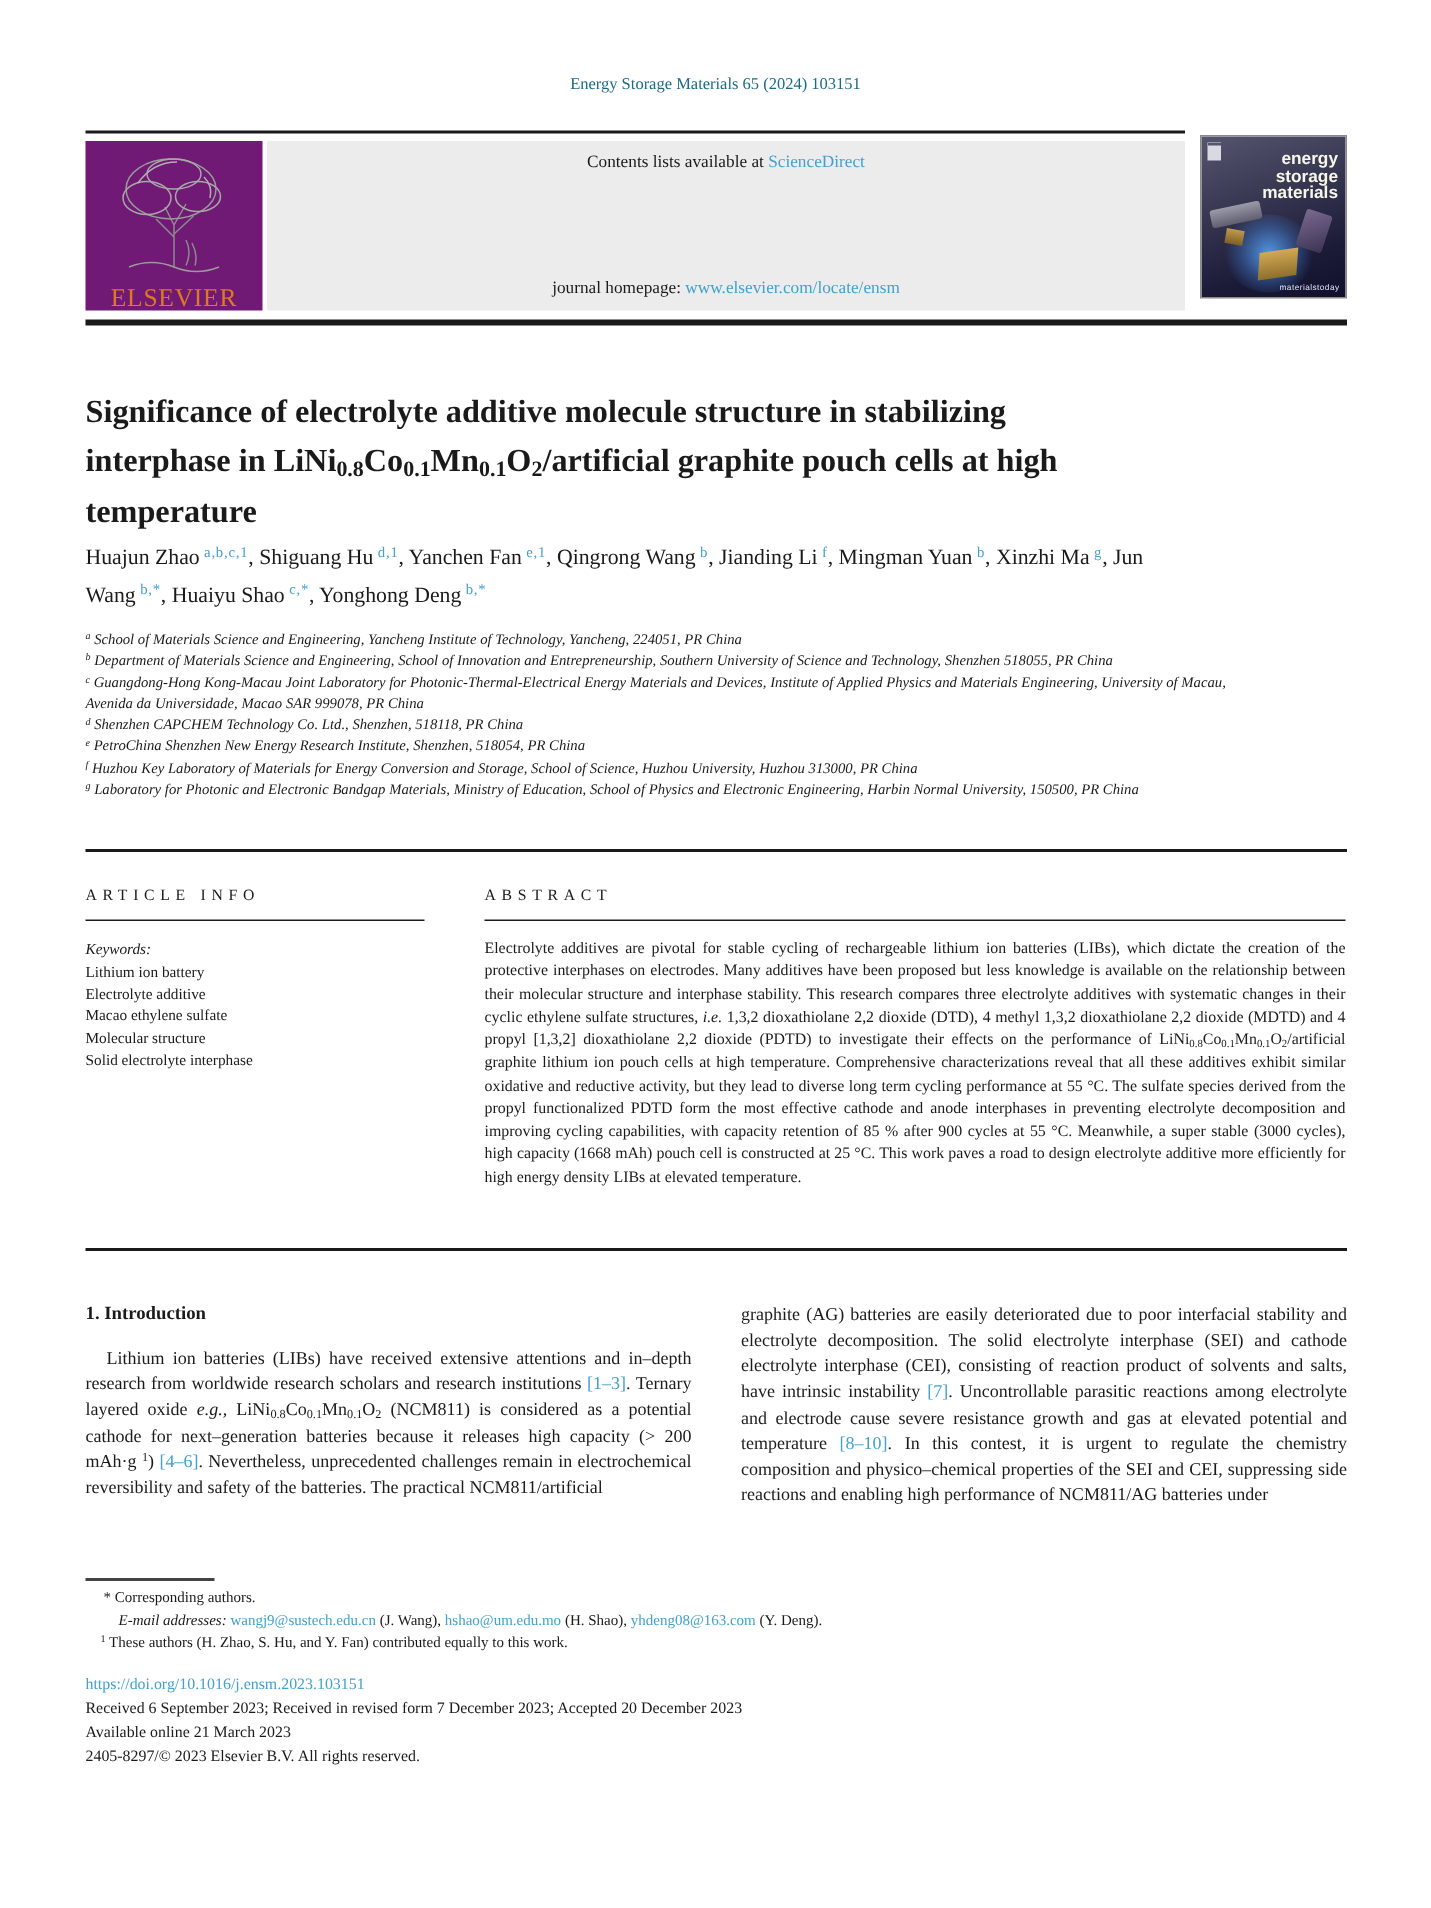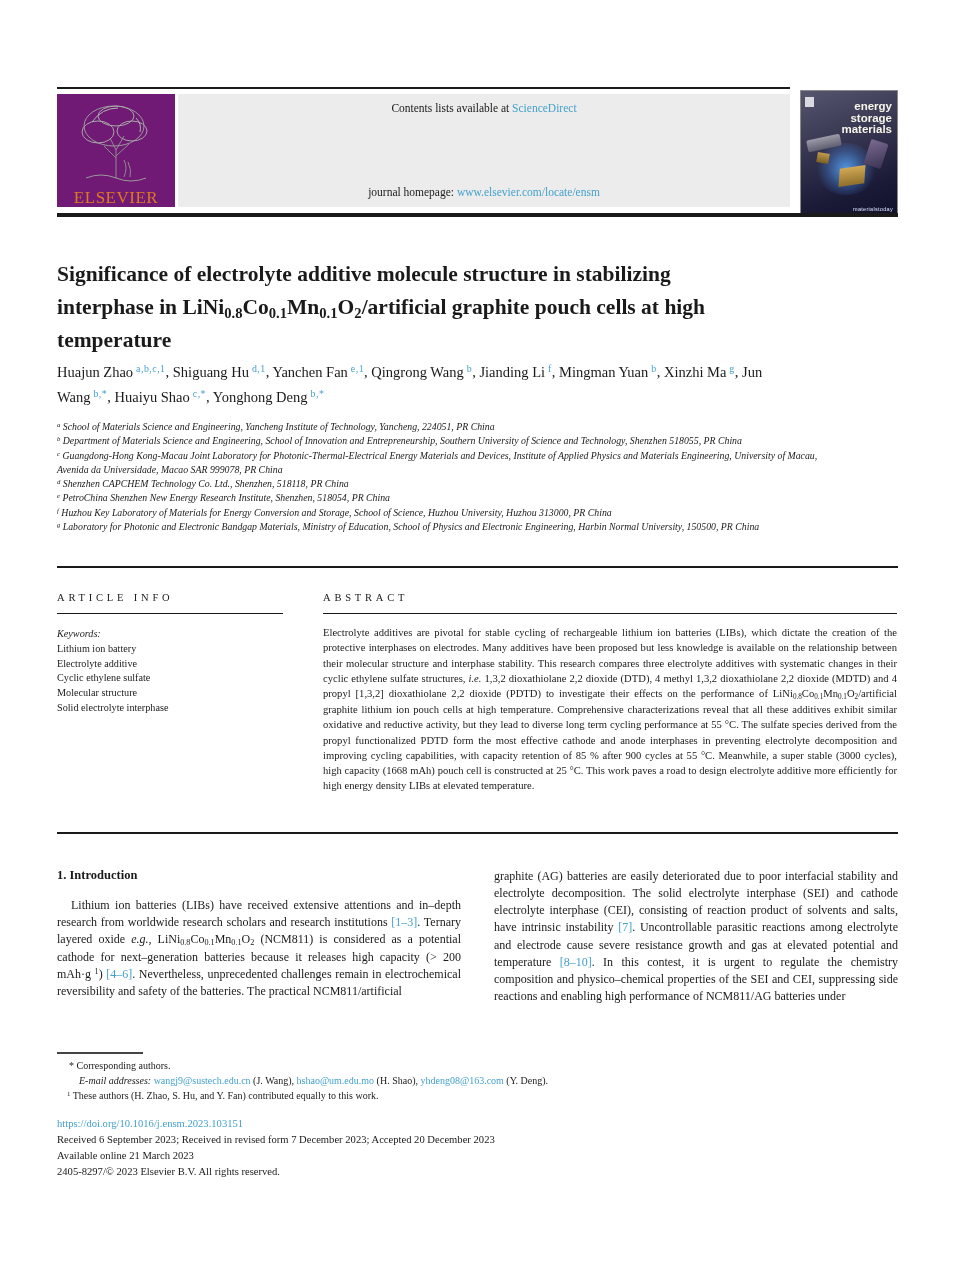--- a/index.html
+++ b/index.html
@@ -17,21 +17,21 @@
   .rule-top{top:87px;left:57px;width:733px;height:2px;}
   .logo-block{top:94px;left:57px;width:118px;height:113px;background:#701a75;text-align:center;}
   .elsevier-word{font-size:17px;color:var(--elsevier-orange,#dd7a20);letter-spacing:0.5px;margin-top:0px;}
   .banner-box{top:94px;left:178px;width:612px;height:113px;background:var(--banner-bg,#ececec);
               display:flex;flex-direction:column;justify-content:space-between;align-items:center;
               padding:8px 0 9px 0;box-sizing:border-box;}
   .contents-line{font-size:11.5px;}
   .journal-title{font-size:23px;letter-spacing:0.3px;}
   .homepage-line{font-size:11.5px;}
   
-  .cover{top:90px;left:800px;width:98px;height:126px;border:1px solid #8a8a8a;box-sizing:border-box;
+  .cover{top:90px;left:800px;width:98px;height:109px;border:1px solid #8a8a8a;box-sizing:border-box;
          background:linear-gradient(160deg,#55556e 0%,#3a3a55 35%,#1b1b38 75%,#10102a 100%);
          overflow:hidden;font-family:"Liberation Sans",sans-serif;}
   .cover-title{position:absolute;top:10px;right:5px;text-align:right;color:#f7f6e9;
                font-size:11.5px;font-weight:bold;line-height:1.02;letter-spacing:0px;}
   .cover-emblem{position:absolute;top:4px;left:4px;width:9px;height:12px;background:#d9d9e2;
                 box-shadow:inset 0 2px 0 #55556e;}
   .cover-glow{position:absolute;top:52px;left:14px;width:62px;height:52px;border-radius:50%;
               background:radial-gradient(circle,rgba(90,170,255,0.85) 0%,rgba(70,140,230,0.35) 45%,rgba(70,140,230,0) 72%);}
   .cover-device{position:absolute;top:46px;left:6px;width:34px;height:12px;background:linear-gradient(#9a9aa8,#5f5f70);
                 transform:rotate(-12deg);border-radius:2px;}
@@ -70,20 +70,21 @@
   .footer-doi{top:1118px;left:57px;font-size:10.6px;}
   .footer-received{top:1134px;left:57px;font-size:10.6px;}
   .footer-available{top:1150px;left:57px;font-size:10.6px;}
   .footer-issn{top:1166px;left:57px;font-size:10.6px;}
 </style>
 </head>
 <body>
 
 <div class="page">
 
+  <div class="abs citation center">Energy Storage Materials 65 (2024) 103151</div>
 
   <div class="abs rule rule-top"></div>
 
   <div class="abs logo-block">
     <svg width="100" height="86" viewBox="0 0 100 86" style="margin-top:4px;">
       <g stroke="#8c8c8c" fill="none" stroke-width="1">
         <path d="M50 80 L50 52 M50 60 L38 48 M50 58 L63 46 M50 52 L44 40 M50 52 L58 38"></path>
         <ellipse cx="48" cy="28" rx="30" ry="20" stroke="#9a9a9a"></ellipse>
         <ellipse cx="32" cy="34" rx="16" ry="11" stroke="#a8a8a8"></ellipse>
         <ellipse cx="66" cy="33" rx="15" ry="10" stroke="#a8a8a8"></ellipse>
@@ -139,21 +140,21 @@
   <div class="abs rule rule1"></div>
   <div class="abs info-head">ARTICLE INFO</div>
   <div class="abs abs-head">ABSTRACT</div>
   <div class="abs rule info-rule"></div>
   <div class="abs rule abs-rule"></div>
 
   <div class="abs keywords">
     <div class="it">Keywords:</div>
     <div>Lithium ion battery</div>
     <div>Electrolyte additive</div>
-    <div>Cyclic ethylene sulfate</div>
+    <div>Macao ethylene sulfate</div>
     <div>Molecular structure</div>
     <div>Solid electrolyte interphase</div>
   </div>
 
   <div class="abs abstract"><span>Electrolyte additives are pivotal for stable cycling of rechargeable lithium ion batteries (LIBs), which dictate the creation of the protective interphases on electrodes. Many additives have been proposed but less knowledge is available on the relationship between their molecular structure and interphase stability. This research compares three electrolyte additives with systematic changes in their cyclic ethylene sulfate structures, </span><span class="it">i.e.</span><span> 1,3,2 dioxathiolane 2,2 dioxide (DTD), 4 methyl 1,3,2 dioxathiolane 2,2 dioxide (MDTD) and 4 propyl [1,3,2] dioxathiolane 2,2 dioxide (PDTD) to investigate their effects on the performance of LiNi</span><sub>0.8</sub><span>Co</span><sub>0.1</sub><span>Mn</span><sub>0.1</sub><span>O</span><sub>2</sub><span>/artificial graphite lithium ion pouch cells at high temperature. Comprehensive characterizations reveal that all these additives exhibit similar oxidative and reductive activity, but they lead to diverse long  term cycling performance at 55 °C. The sulfate species derived from the propyl functionalized PDTD form the most effective cathode and anode interphases in preventing electrolyte decomposition and improving cycling capabilities, with capacity retention of 85 % after 900 cycles at 55 °C. Meanwhile, a super stable (3000 cycles), high  capacity (1668 mAh) pouch cell is constructed at 25 °C. This work paves a road to design electrolyte additive more efficiently for high  energy  density LIBs at elevated temperature.</span></div>
 
   <div class="abs rule rule2"></div>
 
   <div class="abs intro-head">1. Introduction</div>
   <div class="abs col-left"><span>Lithium ion batteries (LIBs) have received extensive attentions and in–depth research from worldwide research scholars and research institutions </span><span class="link">[1–3]</span><span>. Ternary layered oxide </span><span class="it">e.g.,</span><span> LiNi</span><sub>0.8</sub><span>Co</span><sub>0.1</sub><span>Mn</span><sub>0.1</sub><span>O</span><sub>2</sub><span> (NCM811) is considered as a potential cathode for next–generation batteries because it releases high capacity (&gt; 200 mAh·g </span><sup>1</sup><span>) </span><span class="link">[4–6]</span><span>. Nevertheless, unprecedented challenges remain in electrochemical reversibility and safety of the batteries. The practical NCM811/artificial</span></div>

